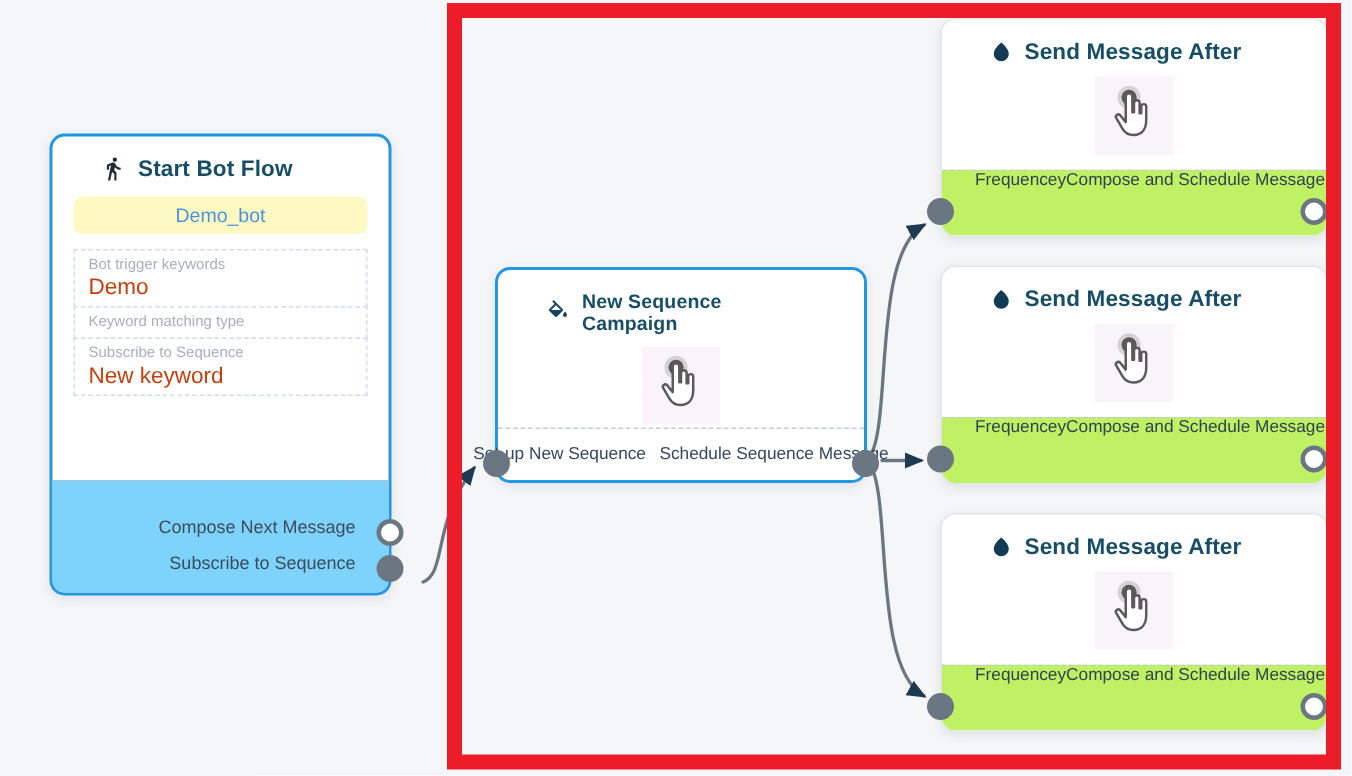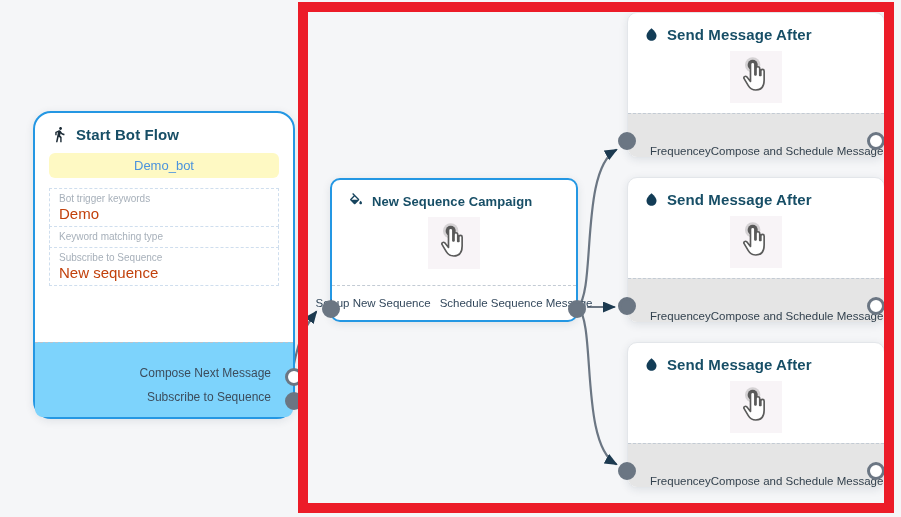--- a/index.html
+++ b/index.html
@@ -2,24 +2,24 @@
 <html><head>
 <meta charset="utf-8">
 <style>
   html,body{margin:0;padding:0;}
   body{font-family:"Liberation Sans", sans-serif;}
   .canvas{position:relative;width:901px;height:517px;background:#f5f6f8;overflow:hidden;}
   .edges{position:absolute;left:0;top:0;z-index:1;}
   .node{position:absolute;background:#fff;border-radius:10px;box-shadow:0 2px 8px rgba(30,50,70,.10);z-index:2;box-sizing:border-box;}
   .node.blue{border:2px solid #2497e3;}
   .node.plain{border:1px solid #e3e6ea;}
-  .hdr{display:flex;align-items:center;gap:8px;padding:13px 16px 4px;}
+  .hdr{display:flex;align-items:center;gap:8px;padding:13px 32px 4px;}
   .hdr .ttl{font-size:15px;font-weight:bold;color:#174e66;letter-spacing:.1px;}
   
-  .start-node{left:33px;top:111px;width:262px;height:308px;border-radius:18px;}
+  .start-node{left:33px;top:89px;width:228px;height:308px;}
   .chip{margin:6px 14px 11px;height:25px;line-height:25px;text-align:center;background:#fef9c3;
         border-radius:6px;color:#4b93dd;font-size:13px;cursor:pointer;}
   .fields{margin:0 14px;}
   .field{border:1px dashed #cfdeee;padding:3px 9px 4px;margin-top:-1px;background:#fff;}
   .f-label{font-size:10px;color:#a7b0ba;line-height:13px;}
   .f-value{font-size:15px;color:#c2410c;line-height:17px;}
   .nfooter{position:absolute;left:0;right:0;bottom:0;height:74px;background:#7dd3fc;
            border-top:1px dashed #b9c2cc;border-radius:0 0 8px 8px;}
   .out-row{position:absolute;right:22px;height:20px;line-height:20px;font-size:12px;color:#3c4c5c;white-space:nowrap;}
   .out-row.r1{top:20px;}
@@ -28,22 +28,22 @@
   .port.open{background:#fff;border:3px solid #6b7683;}
   .port.filled{background:#6b7683;border:3px solid #6b7683;}
   
   .seq-node{left:330px;top:178px;width:248px;height:144px;}
   .seq-node .ttl{font-size:13px;}
   .hand-wrap{width:52px;height:52px;margin:4px auto 0;background:#f8f4f7;display:flex;align-items:center;justify-content:center;}
   .seq-footer{position:absolute;left:0;right:0;bottom:0;height:34px;border-top:1px dashed #c3cbd4;
               display:flex;align-items:center;justify-content:center;gap:9px;font-size:11.5px;color:#33485c;white-space:nowrap;}
   
   .send-node{left:627px;width:258px;height:146px;}
-  .send-footer{position:absolute;left:0;right:0;bottom:0;height:43px;background:#e5e5e5;border-top:1px dashed #c3cbd4;
-               border-radius:0 0 9px 9px;display:flex;align-items:flex-end;justify-content:space-between;
+  .send-footer{position:absolute;left:0;right:0;bottom:0;height:43px;background:#bef264;border-top:1px dashed #c3cbd4;
+               border-radius:0 0 9px 9px;display:flex;align-items:flex-start;justify-content:space-between;
                padding:0 28px 0 22px;font-size:11.5px;color:#33424f;white-space:nowrap;}
   
   .hl{position:absolute;left:298px;top:2px;width:596px;height:511px;border:10px solid #ec1c28;
       box-sizing:border-box;z-index:50;pointer-events:none;}
   .icon{flex:0 0 auto;display:inline-flex;}
 </style>
 </head>
 <body>
 
 <div class="canvas">
@@ -75,21 +75,21 @@
     <div class="fields">
       <div class="field">
         <div class="f-label">Bot trigger keywords</div>
         <div class="f-value">Demo</div>
       </div>
       <div class="field">
         <div class="f-label">Keyword matching type</div>
       </div>
       <div class="field">
         <div class="f-label">Subscribe to Sequence</div>
-        <div class="f-value">New sequence</div>
+        <div class="f-value">New keyword</div>
       </div>
     </div>
     <div class="nfooter">
       <div class="out-row r1">Compose Next Message</div>
       <div class="out-row r2">Subscribe to Sequence</div>
     </div>
     <div class="port open" style="right:-10px;top:255px;"></div>
     <div class="port filled" style="right:-10px;top:279px;"></div>
   </div>
 

